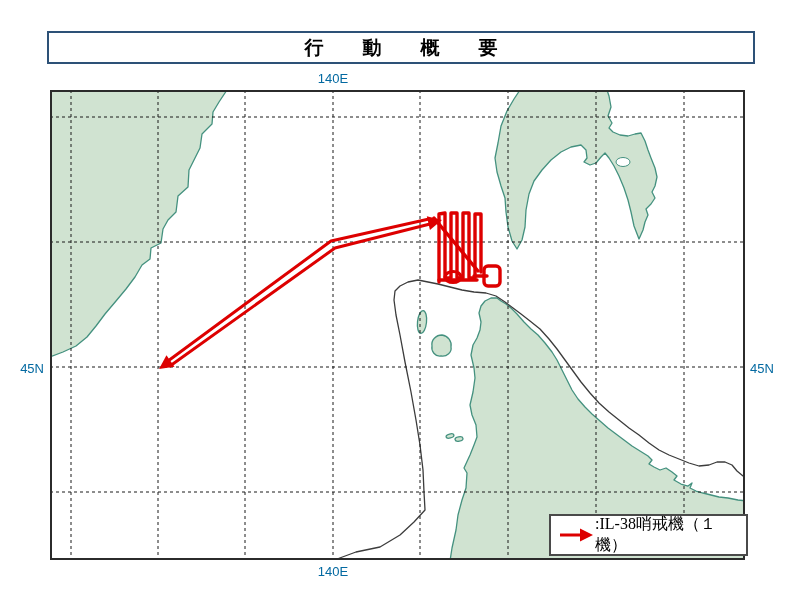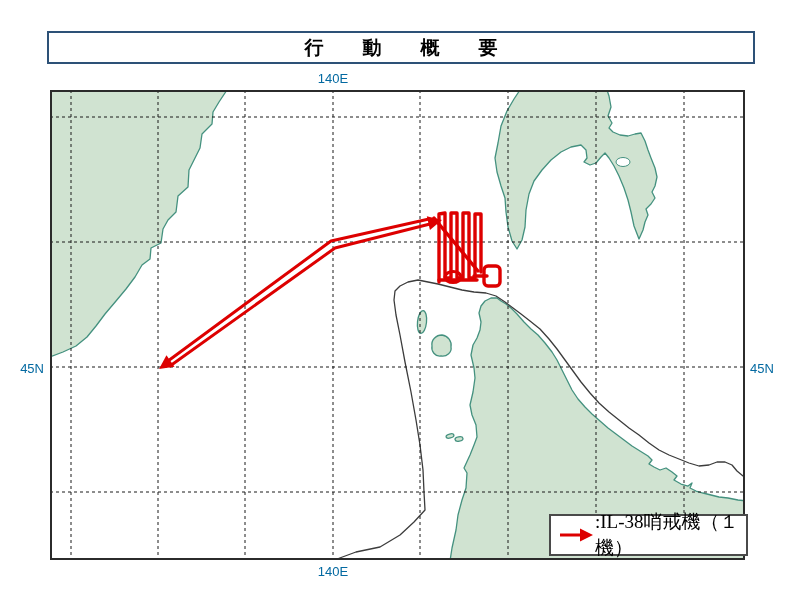--- a/index.html
+++ b/index.html
@@ -20,21 +20,21 @@
   }
   #lbl-140e-top    { left:283px; top:70px;  width:100px; text-align:center; }
   #lbl-140e-bottom { left:283px; top:563px; width:100px; text-align:center; }
   #lbl-45n-left    { left:0px;   top:360px; width:44px;  text-align:right;  }
   #lbl-45n-right   { left:750px; top:360px; width:44px;  text-align:left;   }
   .map-svg { position:absolute; left:50px; top:90px; }
   .legend {
     position:absolute; left:549px; top:514px; width:199px; height:42px;
     box-sizing:border-box; background:#ffffff; border:2px solid #4a4a4a;
     display:flex; align-items:center; padding-left:7px;
-    font-size:19px; color:#000;
+    font-size:16px; color:#000;
     font-family:"Liberation Serif", serif;
   }
   .legend svg { margin-right:1px; flex:0 0 auto; }
 </style>
 </head>
 <body>
 
 <div class="title-box">
   <span>行　動　概　要</span>
 </div>

